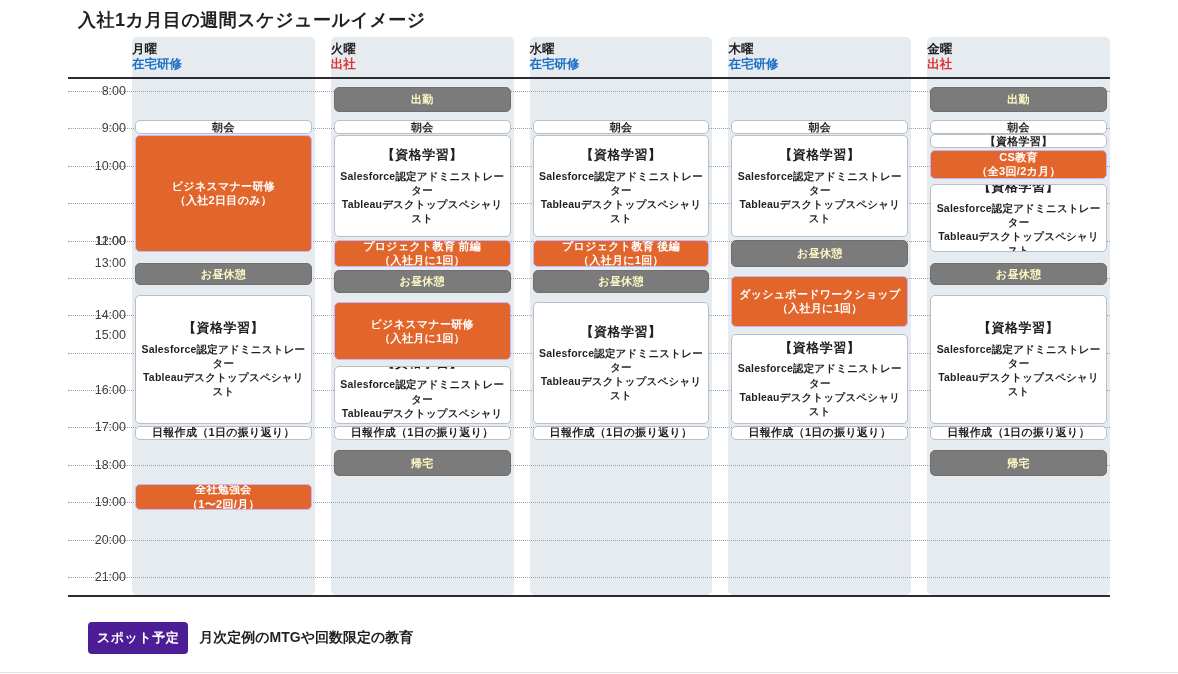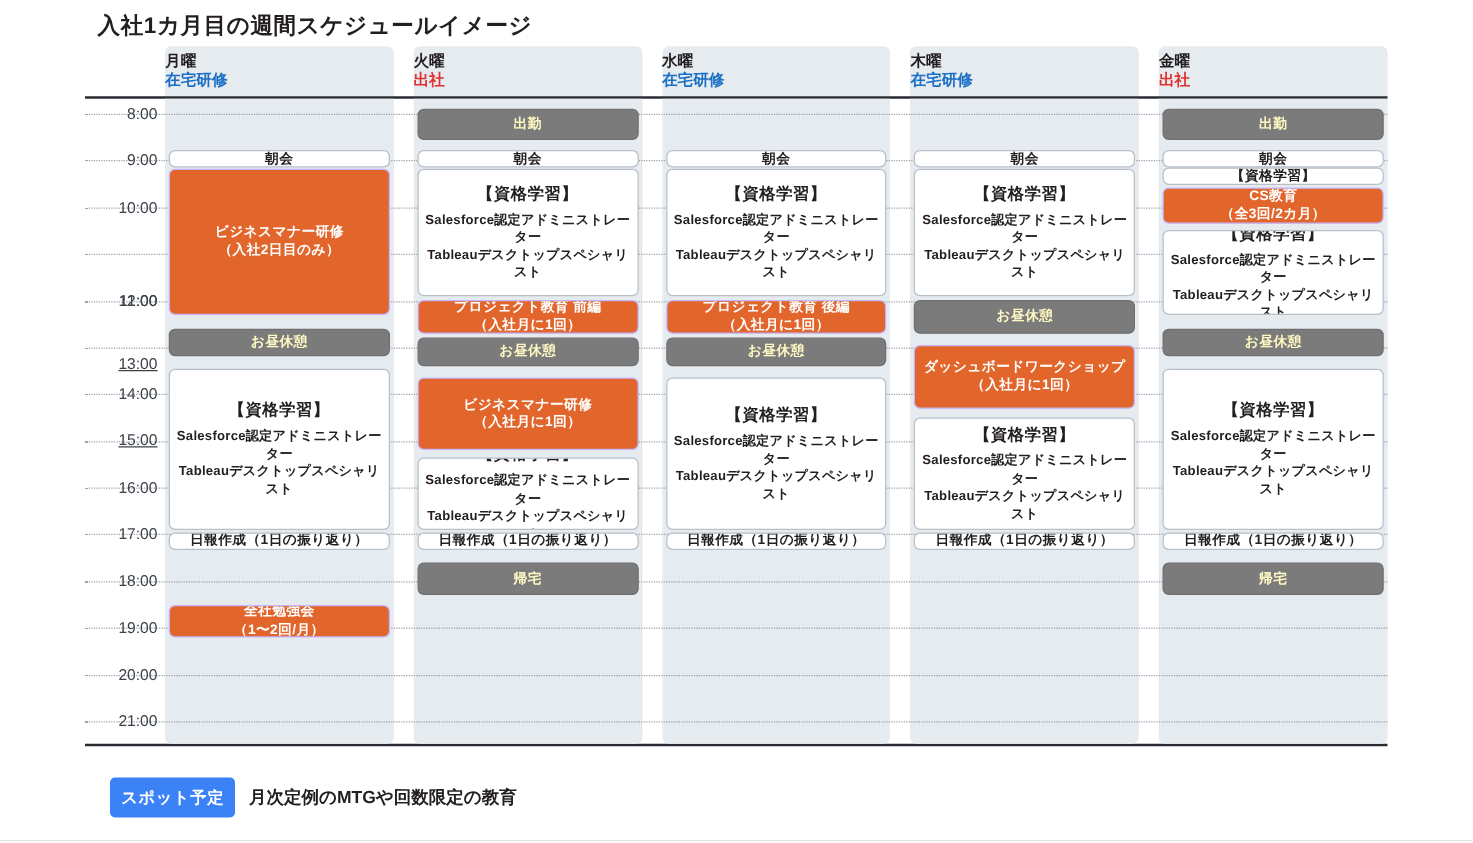--- a/index.html
+++ b/index.html
@@ -174,21 +174,21 @@
 
   
   .legend {
     position: absolute;
     left: 88px;
     top: 622px;
     display: flex;
     align-items: center;
   }
   .legend-badge {
-    background: #3b82f6;
+    background: #4c1d95;
     color: #ffffff;
     font-size: 13px;
     font-weight: bold;
     letter-spacing: .5px;
     border-radius: 4px;
     padding: 7px 9px;
     white-space: nowrap;
   }
   .legend-text {
     margin-left: 11px;
@@ -250,25 +250,25 @@
       <div class="tlabel" style="top: 12px;">8:00</div>
       <div class="hline" style="top: 49.3846px;"></div>
       <div class="tlabel" style="top: 49.3846px;">9:00</div>
       <div class="hline" style="top: 86.7692px;"></div>
       <div class="tlabel" style="top: 86.7692px;">10:00</div>
       <div class="hline" style="top: 124.154px;"></div>
       <div class="tlabel" style="top: 124.154px; margin-top: 38px;">11:00</div>
       <div class="hline" style="top: 161.538px;"></div>
       <div class="tlabel" style="top: 161.538px;">12:00</div>
       <div class="hline" style="top: 198.923px;"></div>
-      <div class="tlabel" style="top: 212px; text-decoration: underline;">13:00</div>
+      <div class="tlabel" style="top: 184px;">13:00</div>
       <div class="hline" style="top: 236.308px;"></div>
       <div class="tlabel" style="top: 236.308px;">14:00</div>
       <div class="hline" style="top: 273.692px;"></div>
-      <div class="tlabel" style="top: 273px; text-decoration: underline;">15:00</div>
+      <div class="tlabel" style="top: 256px;">15:00</div>
       <div class="hline" style="top: 311.077px;"></div>
       <div class="tlabel" style="top: 311.077px;">16:00</div>
       <div class="hline" style="top: 348.462px;"></div>
       <div class="tlabel" style="top: 348.462px;">17:00</div>
       <div class="hline" style="top: 385.846px;"></div>
       <div class="tlabel" style="top: 385.846px;">18:00</div>
       <div class="hline" style="top: 423.231px;"></div>
       <div class="tlabel" style="top: 423.231px;">19:00</div>
       <div class="hline" style="top: 460.615px;"></div>
       <div class="tlabel" style="top: 460.615px;">20:00</div>

